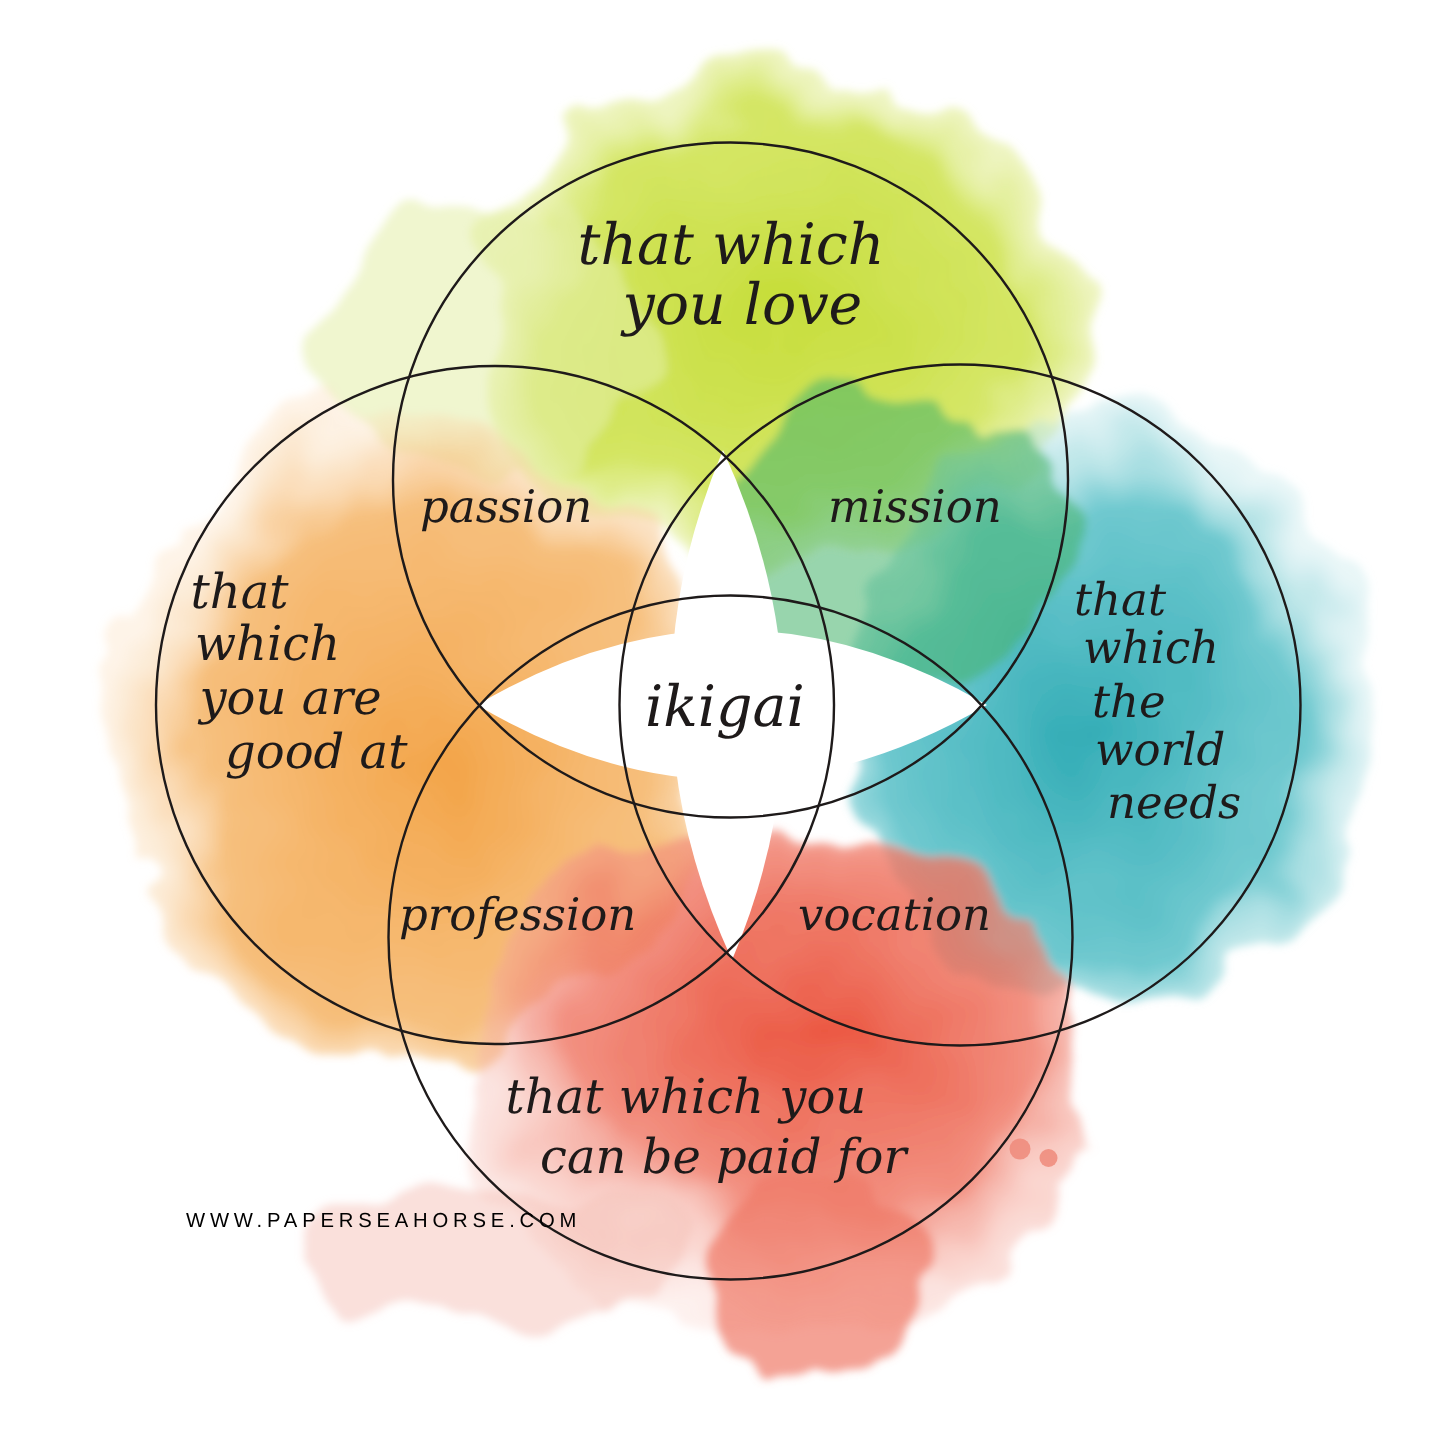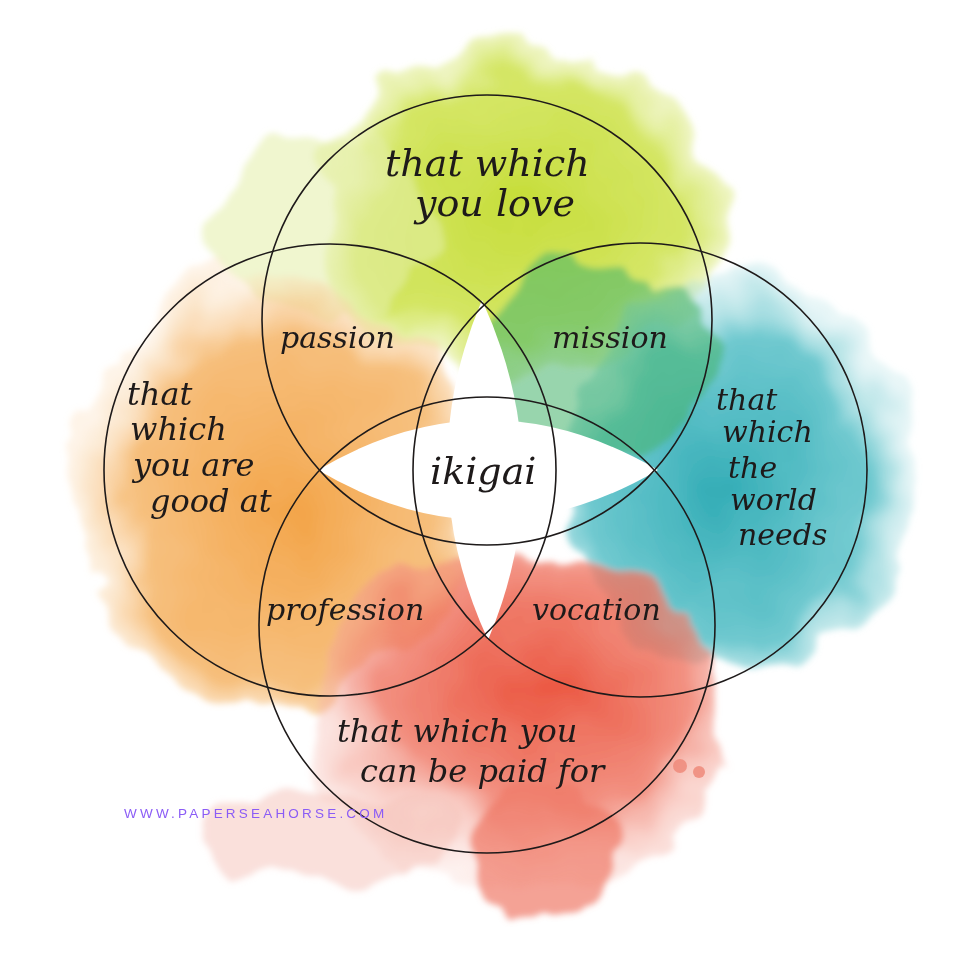--- a/index.html
+++ b/index.html
@@ -1,19 +1,19 @@
 <!DOCTYPE html>
 <html><head>
 <meta charset="utf-8">
 <style>
   html, body { margin:0; padding:0; background:#ffffff; }
   body { width:960px; height:960px; overflow:hidden; position:relative; font-family:"DejaVu Serif", serif; }
   #stage { position:absolute; left:0; top:0; width:960px; height:960px; }
   .label { font-family:"DejaVu Serif", serif; font-style:italic; fill:#1e1a1a; }
-  .watermark { position:absolute; left:124px; top:806px; font-family:"Liberation Sans", sans-serif; font-size:13.5px; letter-spacing:3.2px; color:#8b5cf6; }
+  .watermark { position:absolute; left:124px; top:806px; font-family:"Liberation Sans", sans-serif; font-size:13.5px; letter-spacing:3.2px; color:#000000; }
 </style>
 </head>
 <body>
 
 <svg id="stage" viewBox="0 0 960 960" xmlns="http://www.w3.org/2000/svg">
   <defs>
     <filter id="wc" x="-20%" y="-20%" width="140%" height="140%">
       <feTurbulence type="fractalNoise" baseFrequency="0.012" numOctaves="3" seed="4" result="n"></feTurbulence>
       <feDisplacementMap in="SourceGraphic" in2="n" scale="70" xChannelSelector="R" yChannelSelector="G"></feDisplacementMap>
       <feGaussianBlur stdDeviation="3"></feGaussianBlur>

